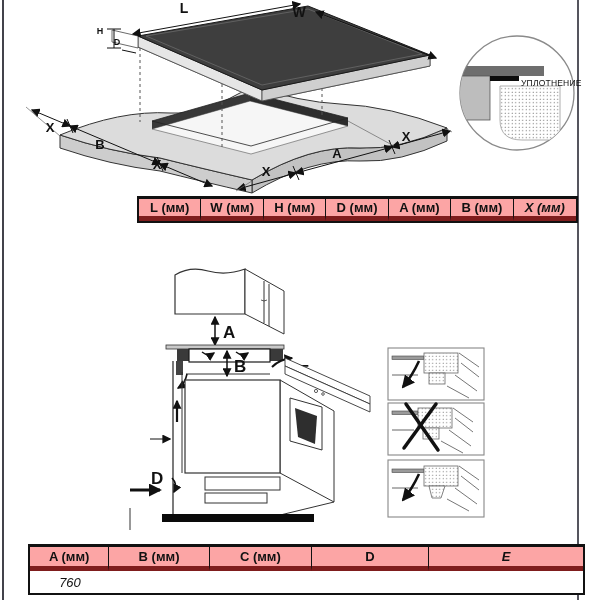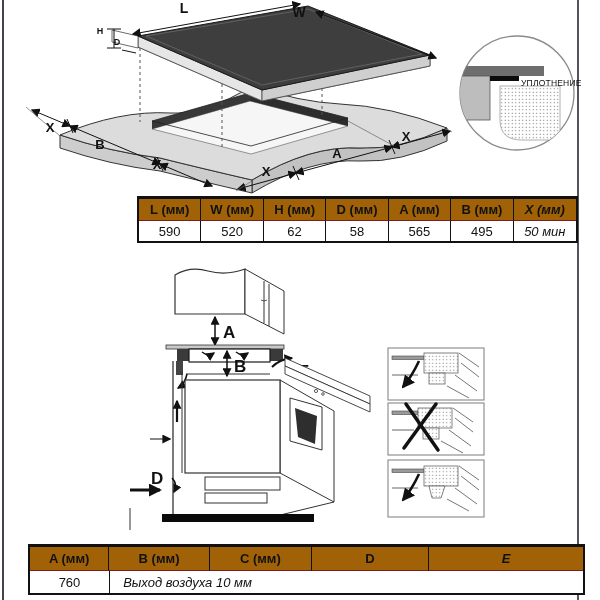--- a/index.html
+++ b/index.html
@@ -14,21 +14,21 @@
   .dimS{font-size:9px;font-weight:bold;}
   .dimM{font-size:13px;font-weight:bold;}
   .lblBig{font-size:17px;font-weight:bold;}
   .seal{font-size:8.5px;letter-spacing:.2px;}
   
   .tbl{position:absolute;border:2px solid #111;border-top:3px solid #111;box-sizing:border-box;background:#fff;}
   .tbl .row{display:flex;}
   .tbl .cell{box-sizing:border-box;border-right:1px solid #111;display:flex;align-items:center;
              justify-content:center;font-size:13px;white-space:nowrap;overflow:hidden;}
   .tbl .cell:last-child{border-right:none;font-style:italic;}
-  .tbl .head .cell{background:#a16207;font-weight:bold;border-bottom:1px solid #7f1d1d;}
+  .tbl .head .cell{background:#fca5a5;font-weight:bold;border-bottom:5px solid #7f1d1d;}
   .t1{left:137px;top:196px;width:441px;}
   .t1 .head .cell{height:22px;width:63px;}
   .t1 .vals .cell{height:20px;width:63px;}
   .t2{left:28px;top:544px;width:557px;}
   .t2 .head .cell{height:24px;}
   .t2 .vals .cell{height:22px;}
   .t2 .c0{width:80px;}.t2 .c1{width:101px;}.t2 .c2{width:103px;}.t2 .c3{width:118px;}.t2 .c4{width:155px;}
 </style>
 </head>
 <body>
@@ -128,29 +128,20 @@
   <div class="tbl t1">
     <div class="row head">
       <div class="cell">L (мм)</div>
       <div class="cell">W (мм)</div>
       <div class="cell">H (мм)</div>
       <div class="cell">D (мм)</div>
       <div class="cell">A (мм)</div>
       <div class="cell">B (мм)</div>
       <div class="cell">X (мм)</div>
     </div>
-    <div class="row vals">
-      <div class="cell">590</div>
-      <div class="cell">520</div>
-      <div class="cell">62</div>
-      <div class="cell">58</div>
-      <div class="cell">565</div>
-      <div class="cell">495</div>
-      <div class="cell">50 мин</div>
-    </div>
   </div>
 
   <svg style="left:120px;top:250px" width="380" height="295" viewBox="0 0 380 295">
     <defs>
       <marker id="ah2" markerUnits="userSpaceOnUse" markerWidth="9" markerHeight="9" viewBox="0 0 10 10" refX="8.5" refY="5" orient="auto-start-reverse">
         <path d="M0,0 L10,5 L0,10 Z" fill="#111"></path>
       </marker>
       <marker id="ah3" markerUnits="userSpaceOnUse" markerWidth="13" markerHeight="13" viewBox="0 0 10 10" refX="8.5" refY="5" orient="auto-start-reverse">
         <path d="M0,0 L10,5 L0,10 Z" fill="#111"></path>
       </marker>
@@ -273,16 +264,15 @@
   <div class="tbl t2">
     <div class="row head">
       <div class="cell c0">A (мм)</div>
       <div class="cell c1">B (мм)</div>
       <div class="cell c2">C (мм)</div>
       <div class="cell c3">D</div>
       <div class="cell c4">E</div>
     </div>
     <div class="row vals">
       <div class="cell c0">760</div>
-      <div class="cell c4">Выход воздуха 10 мм</div>
     </div>
   </div>
 </div>
 
 </body></html>

